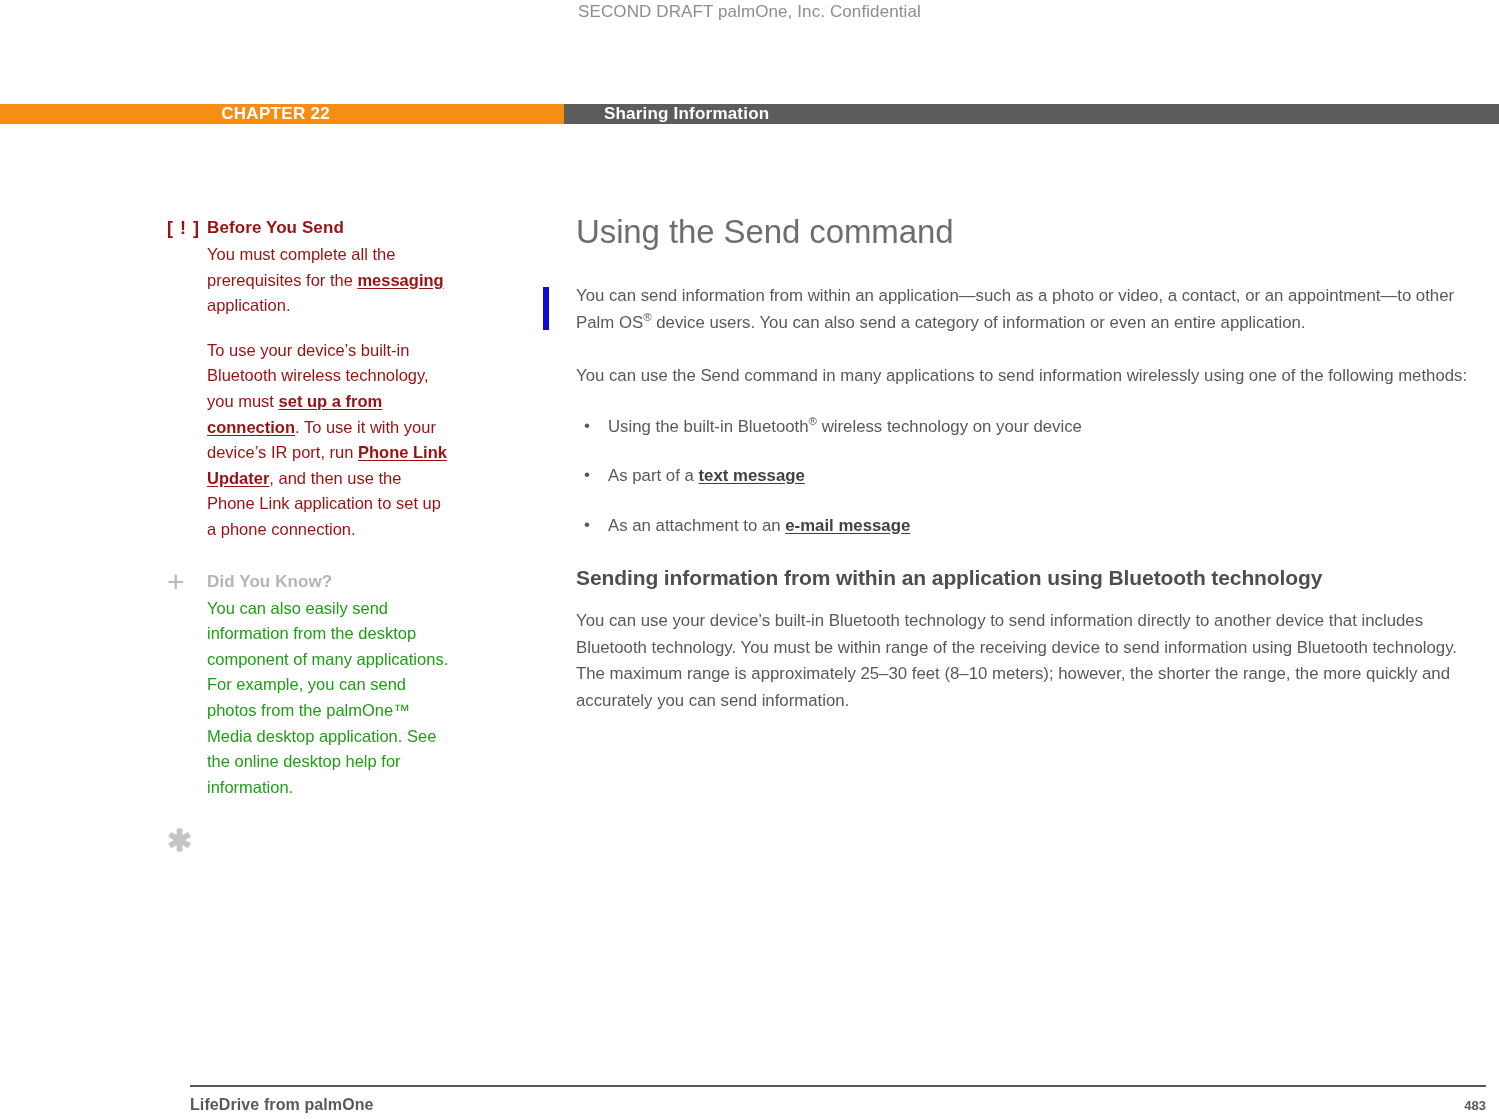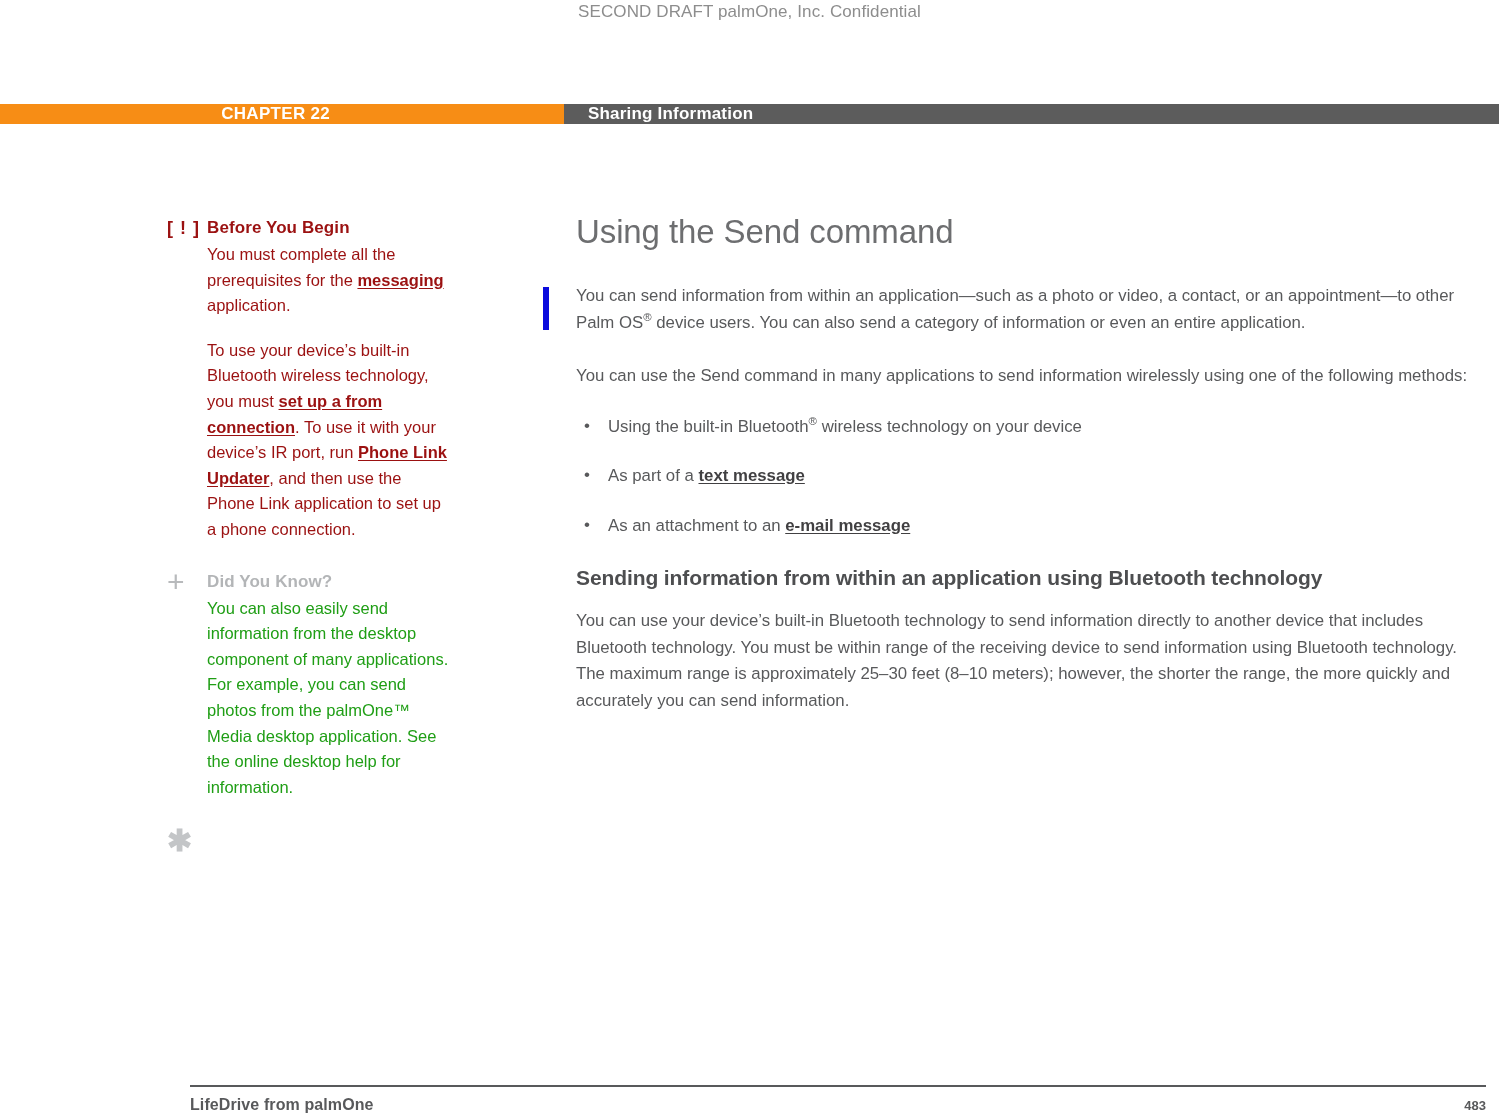--- a/index.html
+++ b/index.html
@@ -54,21 +54,21 @@
     font-weight: bold;
     letter-spacing: 0.3px;
     white-space: nowrap;
   }
   .banner-section {
     flex: 1;
     background: #5c5c5c;
     display: flex;
     align-items: center;
     box-sizing: border-box;
-    padding-left: 24px;
+    padding-left: 40px;
   }
   .banner-section span {
     color: #ffffff;
     font-size: 17px;
     font-weight: bold;
     letter-spacing: 0.2px;
     white-space: nowrap;
   }
 
   
@@ -246,21 +246,21 @@
   <div class="banner-section">
     <span>Sharing Information</span>
   </div>
 </div>
 
 <div class="sidebar">
 
   <div class="note-block">
     <div class="note-head">
       <div class="note-icon warn">[ ! ]</div>
-      <div class="note-title red">Before You Begin</div>
+      <div class="note-title red">Before You Send</div>
     </div>
     <div class="note-body red">
       <p><span>You must complete all the prerequisites for the </span><u>messaging</u><span> application.</span></p>
       <p><span>To use your device’s built-in Bluetooth wireless technology, you must </span><u>set up a from connection</u><span>. To use it with your device’s IR port, run </span><u>Phone Link Updater</u><span>, and then use the Phone Link application to set up a phone connection.</span></p>
     </div>
   </div>
 
   <div class="note-block gap-before">
     <div class="note-head">
       <div class="note-icon plus">+</div>

